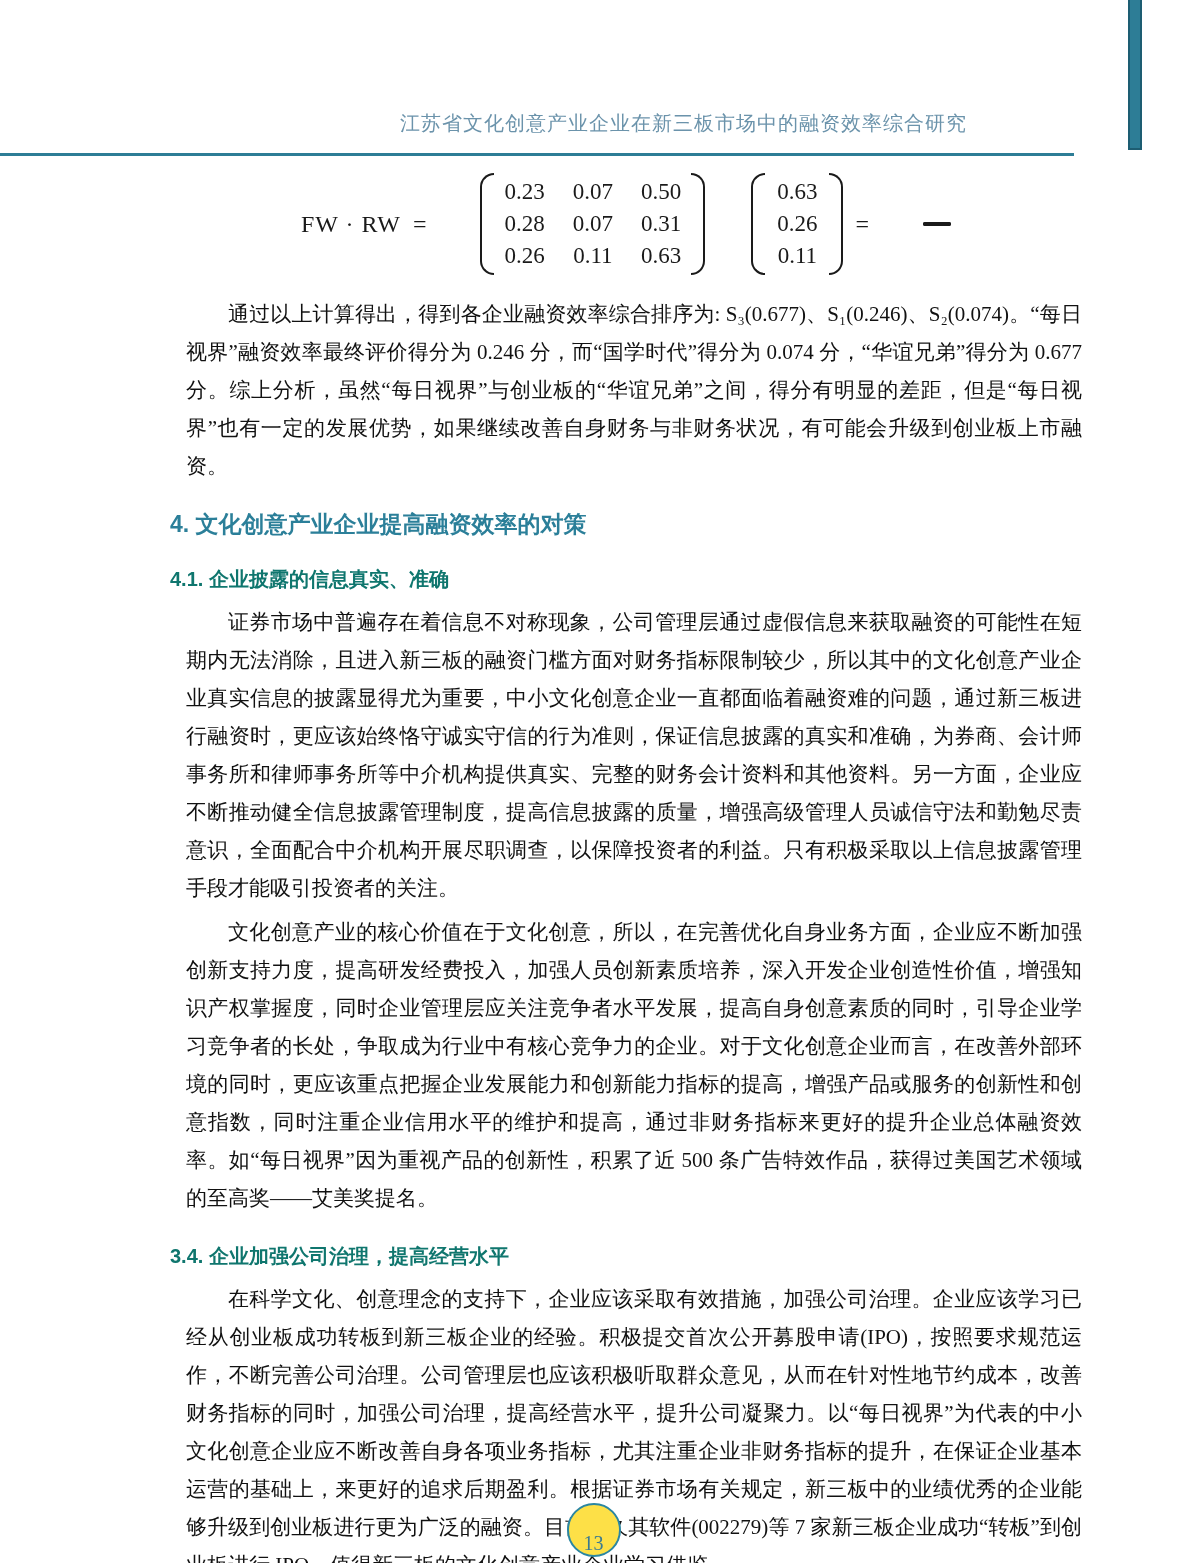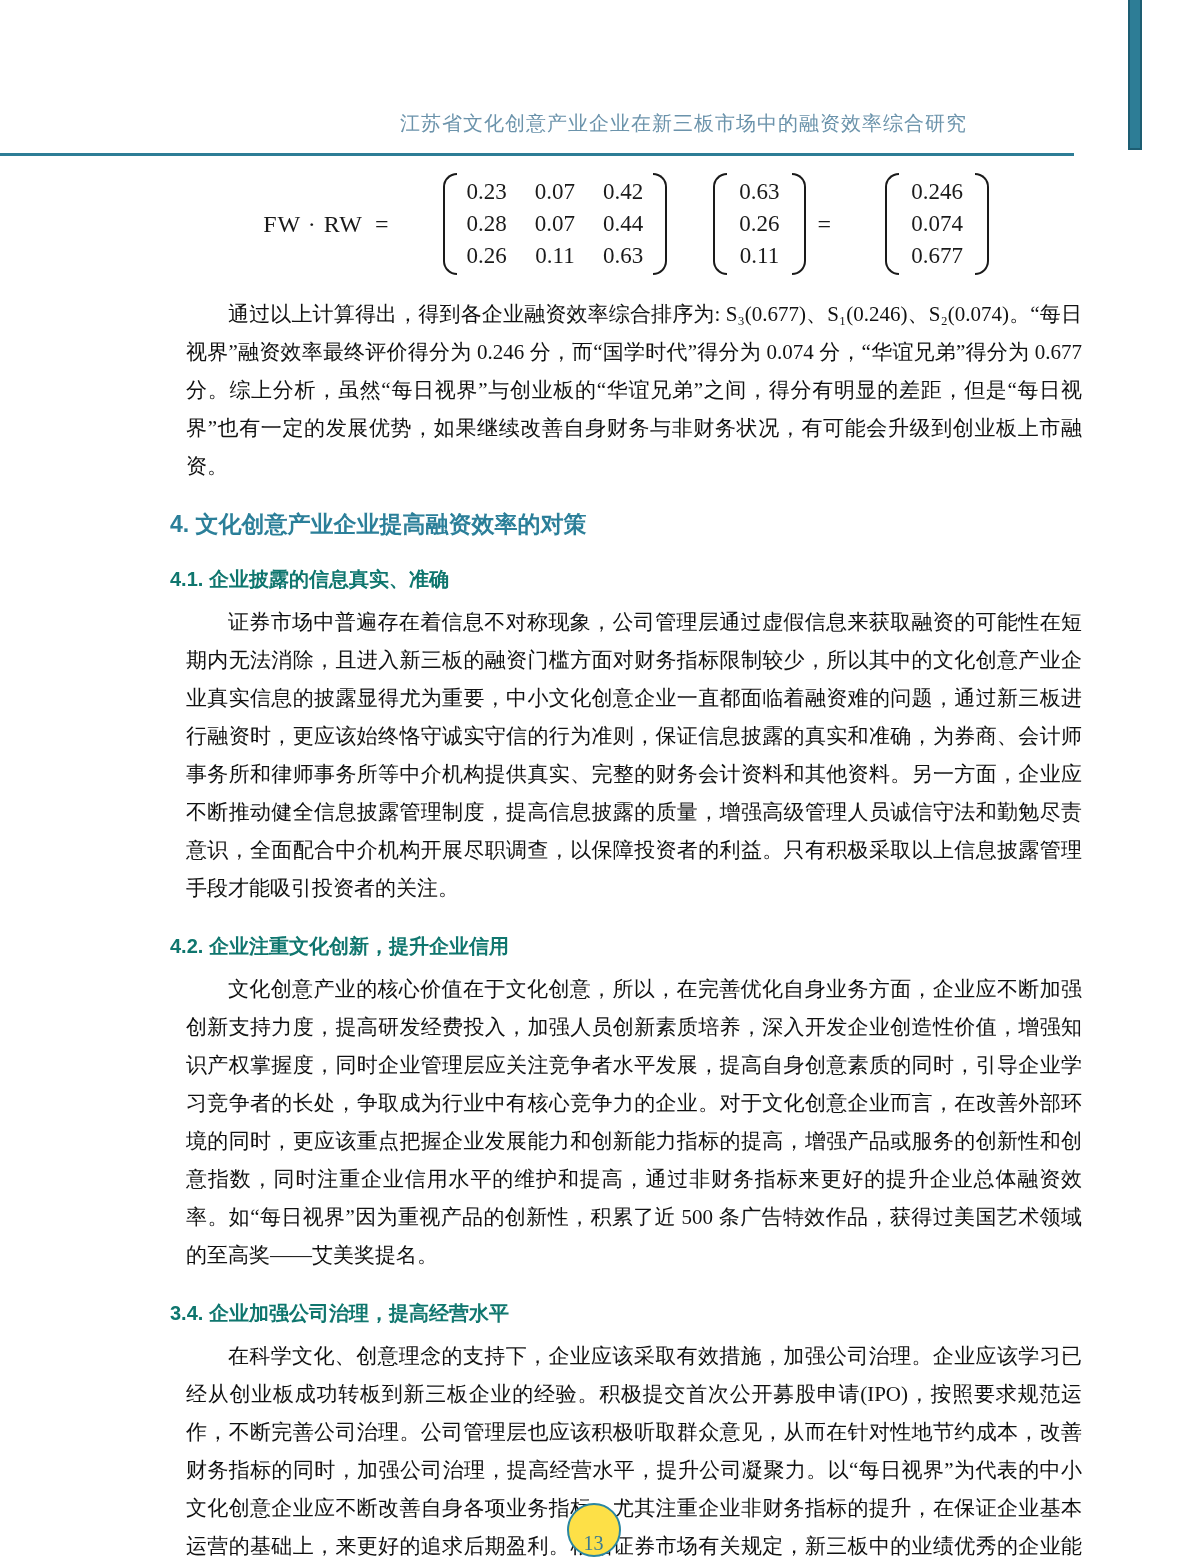--- a/index.html
+++ b/index.html
@@ -65,24 +65,24 @@
 
   <div class="formula-row">
     <span class="fw-label">FW · RW</span>
     <span class="eq-sign">=</span>
 
     <span class="mgroup">
       <span class="paren-l"></span>
       <span class="matrix-grid">
         <span>0.23</span>
         <span>0.07</span>
-        <span>0.42</span>
+        <span>0.50</span>
         <span>0.28</span>
         <span>0.07</span>
-        <span>0.44</span>
+        <span>0.31</span>
         <span>0.26</span>
         <span>0.11</span>
         <span>0.63</span>
       </span>
       <span class="paren-r"></span>
     </span>
 
     <span class="mgroup">
       <span class="paren-l"></span>
       <span class="vec-grid">
@@ -90,40 +90,34 @@
         <span>0.26</span>
         <span>0.11</span>
       </span>
       <span class="paren-r"></span>
     </span>
 
     <span class="eq-sign">=</span>
 
     <span class="mgroup">
       <span class="paren-l"></span>
-      <span class="vec-grid">
-        <span>0.246</span>
-        <span>0.074</span>
-        <span>0.677</span>
-      </span>
       <span class="paren-r"></span>
     </span>
   </div>
 
   <p class="para">通过以上计算得出，得到各企业融资效率综合排序为: S₃(0.677)、S₁(0.246)、S₂(0.074)。“每日视界”融资效率最终评价得分为 0.246 分，而“国学时代”得分为 0.074 分，“华谊兄弟”得分为 0.677 分。综上分析，虽然“每日视界”与创业板的“华谊兄弟”之间，得分有明显的差距，但是“每日视界”也有一定的发展优势，如果继续改善自身财务与非财务状况，有可能会升级到创业板上市融资。</p>
 
   <h1 class="h1">4.  文化创意产业企业提高融资效率的对策</h1>
 
   <section>
     <h2 class="h2">4.1.  企业披露的信息真实、准确</h2>
     <p class="para">证券市场中普遍存在着信息不对称现象，公司管理层通过虚假信息来获取融资的可能性在短期内无法消除，且进入新三板的融资门槛方面对财务指标限制较少，所以其中的文化创意产业企业真实信息的披露显得尤为重要，中小文化创意企业一直都面临着融资难的问题，通过新三板进行融资时，更应该始终恪守诚实守信的行为准则，保证信息披露的真实和准确，为券商、会计师事务所和律师事务所等中介机构提供真实、完整的财务会计资料和其他资料。另一方面，企业应不断推动健全信息披露管理制度，提高信息披露的质量，增强高级管理人员诚信守法和勤勉尽责意识，全面配合中介机构开展尽职调查，以保障投资者的利益。只有积极采取以上信息披露管理手段才能吸引投资者的关注。</p>
   </section>
 
   <section>
-    <h2 class="h2">4.2.  企业注重文化创新，提升企业信用</h2>
     <p class="para">文化创意产业的核心价值在于文化创意，所以，在完善优化自身业务方面，企业应不断加强创新支持力度，提高研发经费投入，加强人员创新素质培养，深入开发企业创造性价值，增强知识产权掌握度，同时企业管理层应关注竞争者水平发展，提高自身创意素质的同时，引导企业学习竞争者的长处，争取成为行业中有核心竞争力的企业。对于文化创意企业而言，在改善外部环境的同时，更应该重点把握企业发展能力和创新能力指标的提高，增强产品或服务的创新性和创意指数，同时注重企业信用水平的维护和提高，通过非财务指标来更好的提升企业总体融资效率。如“每日视界”因为重视产品的创新性，积累了近 500 条广告特效作品，获得过美国艺术领域的至高奖——艾美奖提名。</p>
   </section>
 
   <section>
     <h2 class="h2">3.4.  企业加强公司治理，提高经营水平</h2>
     <p class="para">在科学文化、创意理念的支持下，企业应该采取有效措施，加强公司治理。企业应该学习已经从创业板成功转板到新三板企业的经验。积极提交首次公开募股申请(IPO)，按照要求规范运作，不断完善公司治理。公司管理层也应该积极听取群众意见，从而在针对性地节约成本，改善财务指标的同时，加强公司治理，提高经营水平，提升公司凝聚力。以“每日视界”为代表的中小文化创意企业应不断改善自身各项业务指标，尤其注重企业非财务指标的提升，在保证企业基本运营的基础上，来更好的追求后期盈利。根据证券市场有关规定，新三板中的业绩优秀的企业能够升级到创业板进行更为广泛的融资。目前有久其软件(002279)等 7 家新三板企业成功“转板”到创业板进行 IPO，值得新三板的文化创意产业企业学习借鉴。</p>
   </section>
 
 </div>
 

